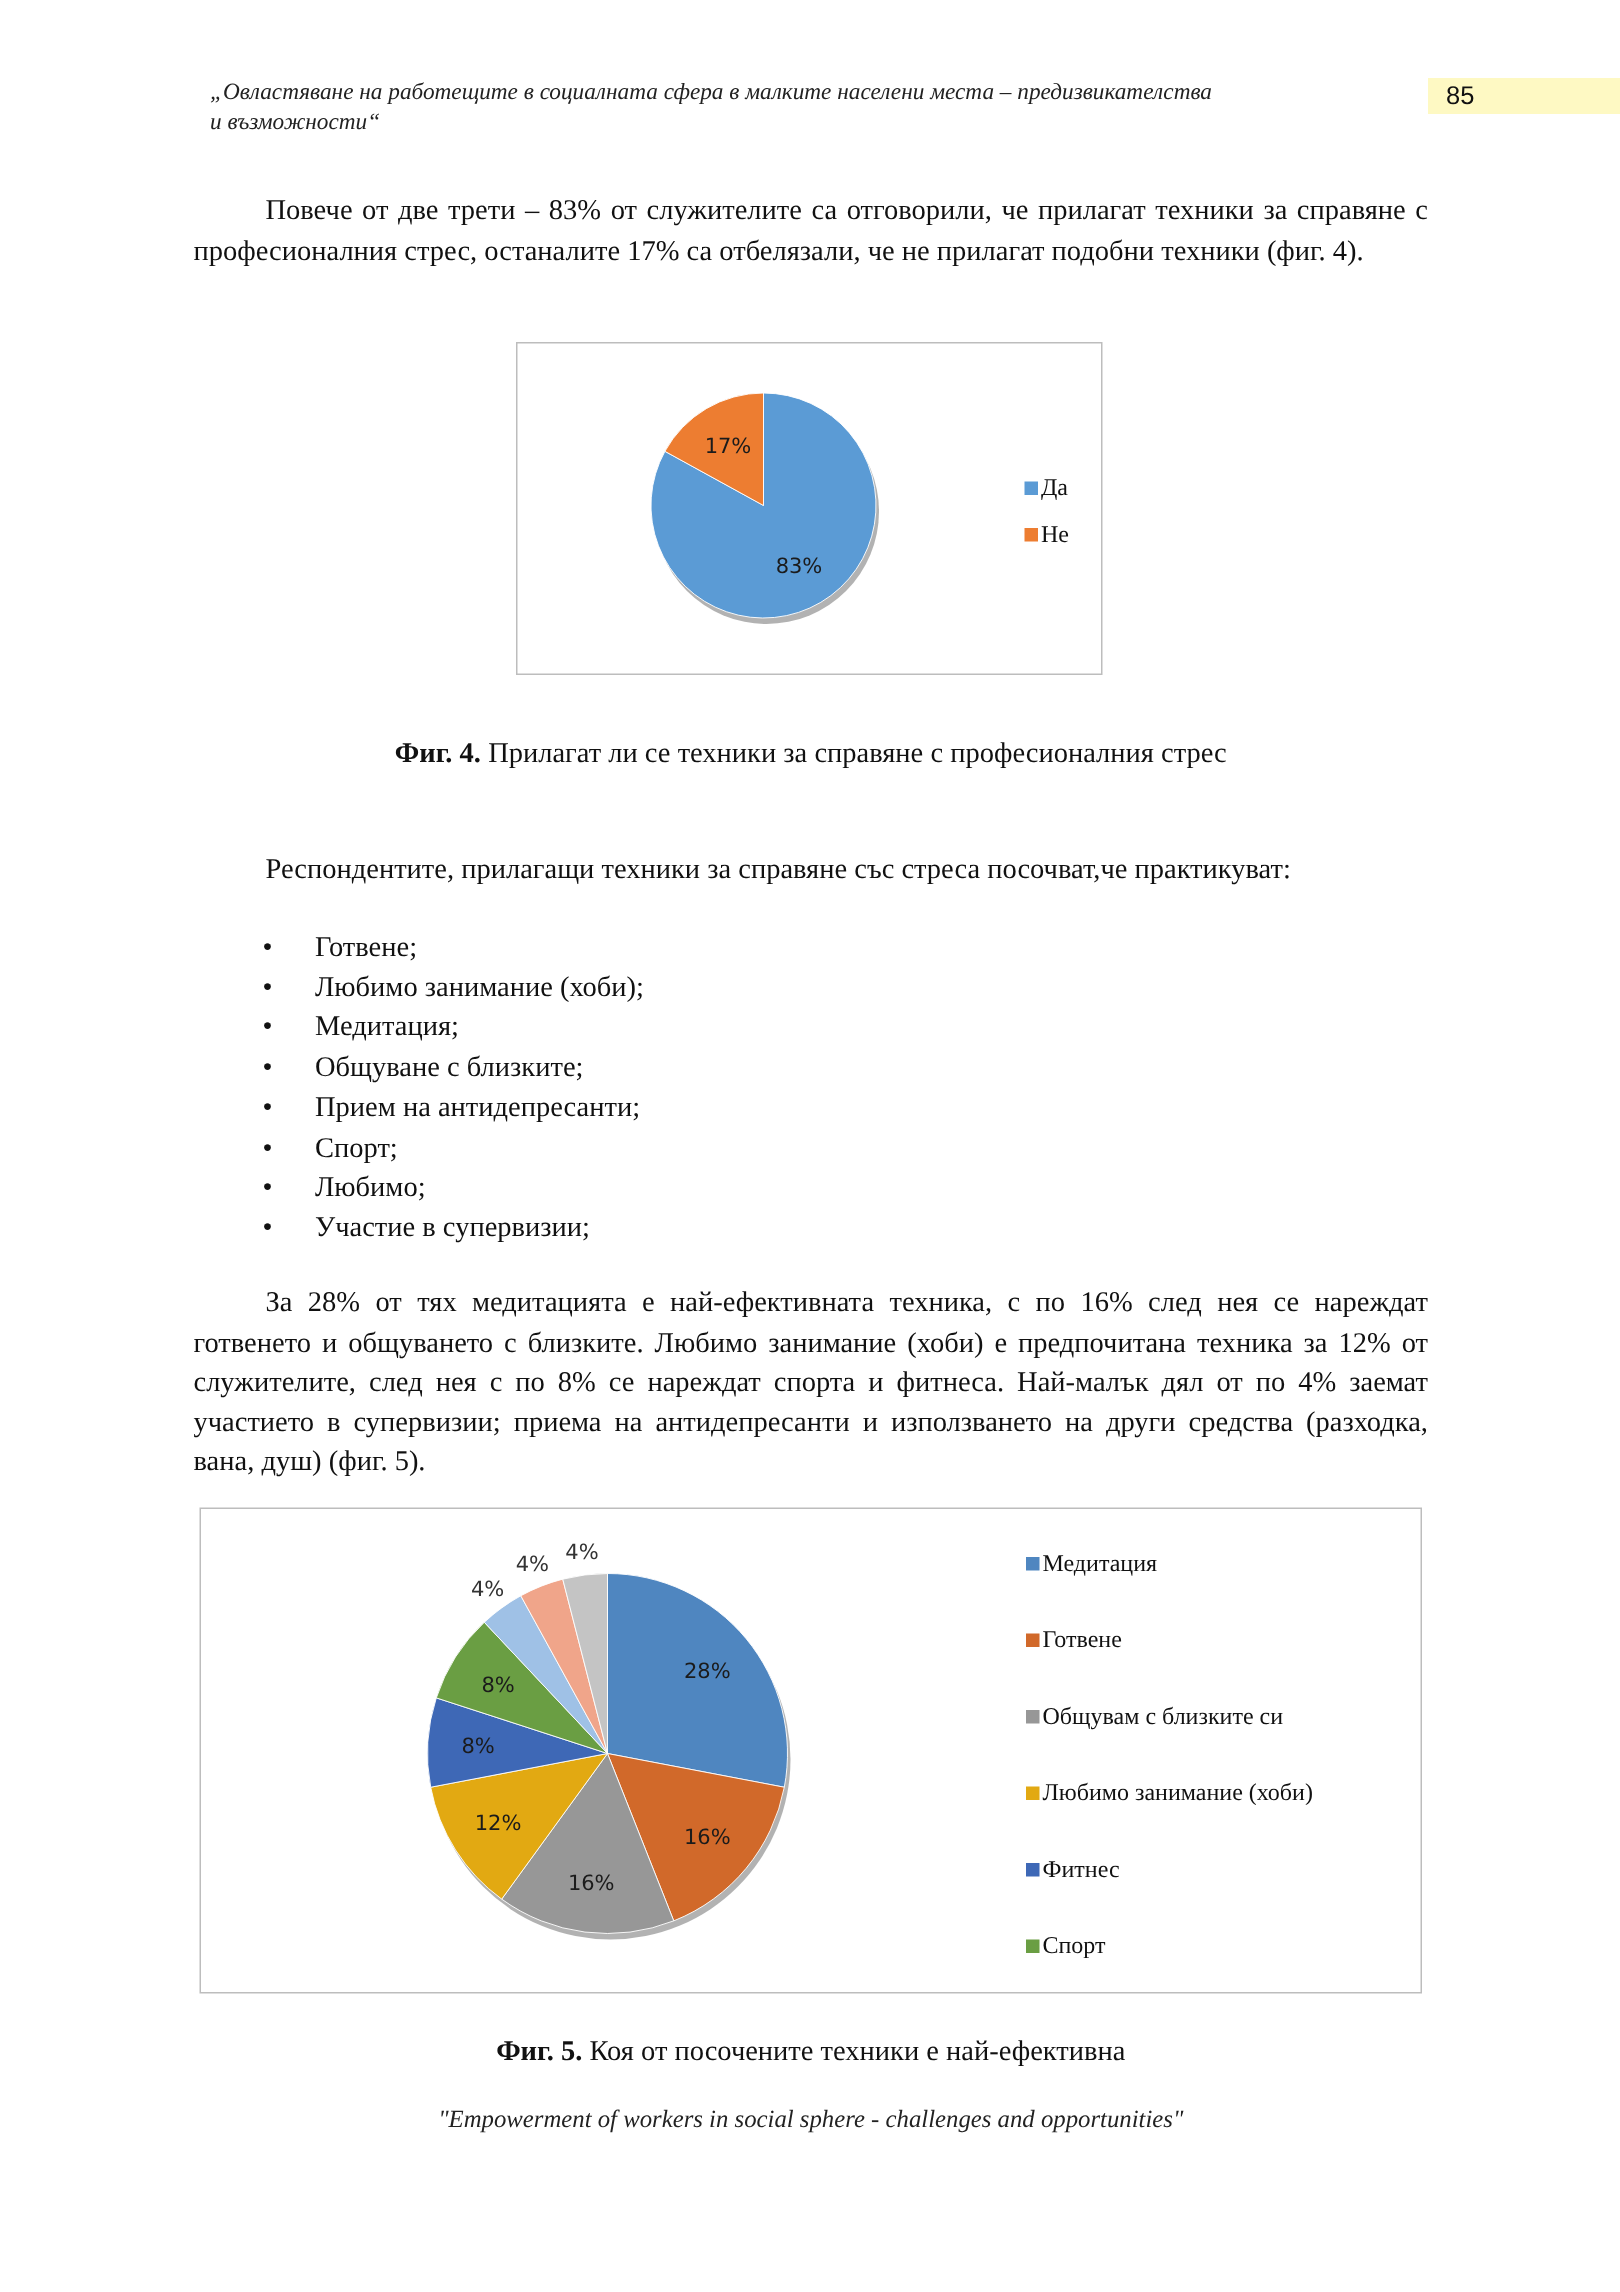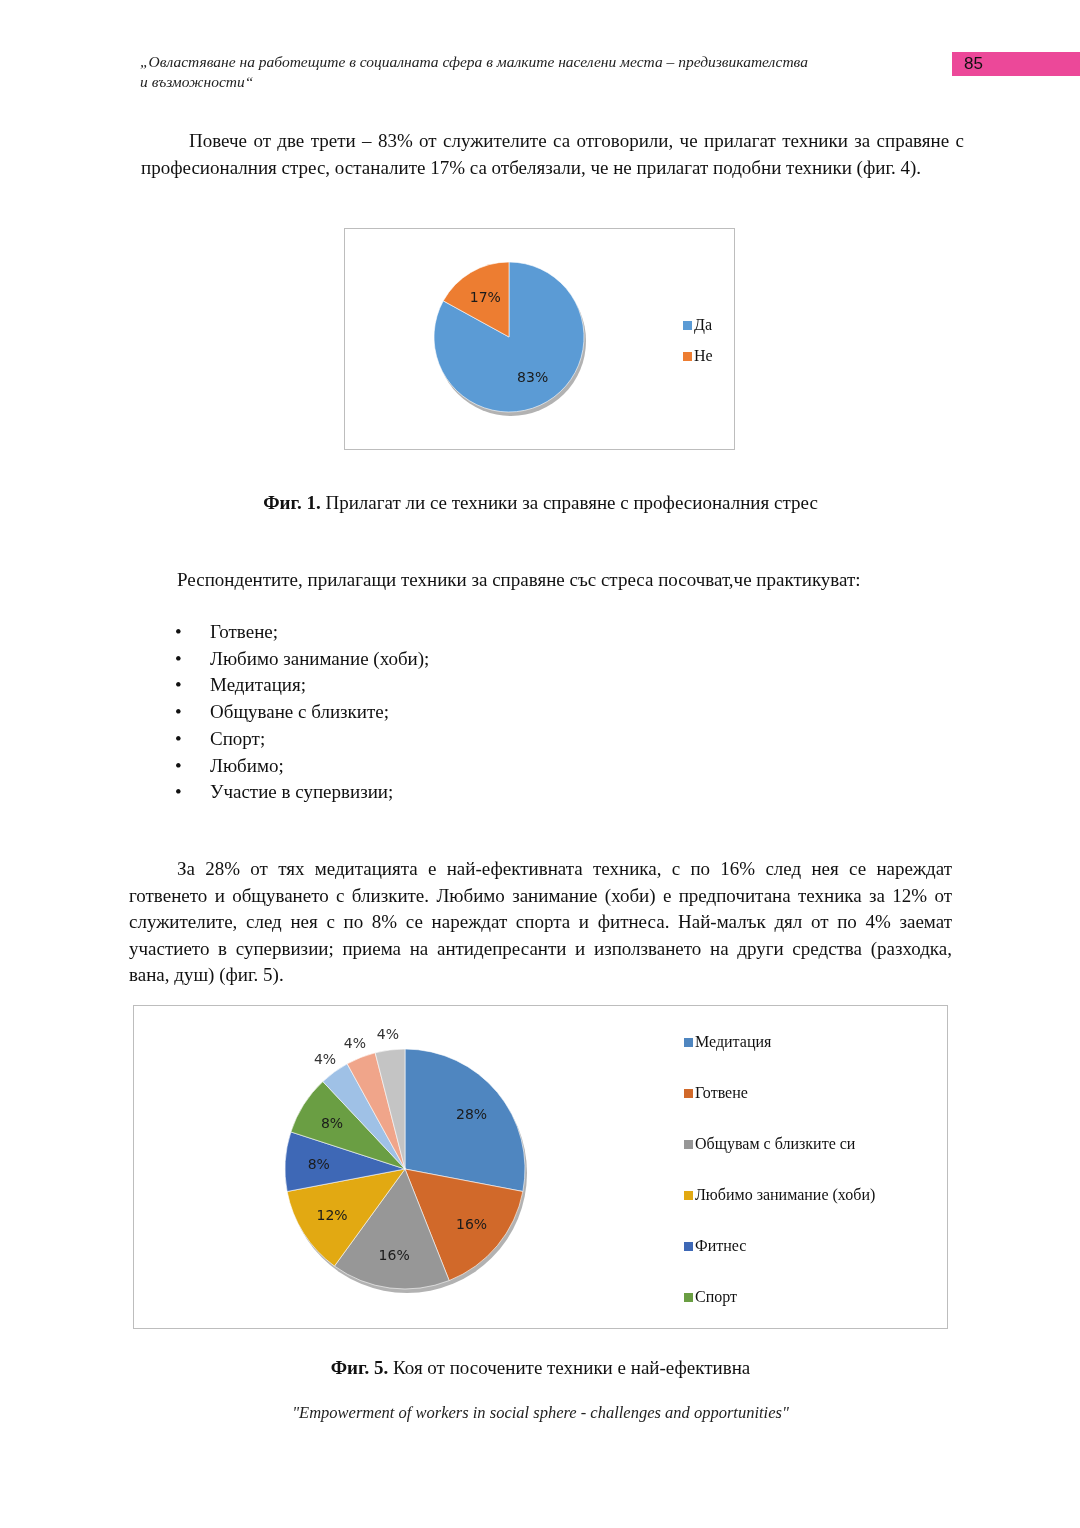--- a/index.html
+++ b/index.html
@@ -4,21 +4,21 @@
 <style>
   html, body { margin: 0; padding: 0; background: #ffffff; }
   body { width: 1080px; height: 1528px; position: relative; overflow: hidden; color: #111; }
   .header-title {
     position: absolute; left: 140px; top: 52px; width: 800px;
     text-align: left; font-style: italic; font-size: 15.5px; line-height: 20px;
     font-family: "Liberation Serif", serif; color: #222;
   }
   .page-badge {
     position: absolute; left: 952px; top: 52px; width: 128px; height: 24px;
-    background: #ec4899; font-family: "Liberation Sans", sans-serif; font-size: 17px;
+    background: #fef9c3; font-family: "Liberation Sans", sans-serif; font-size: 17px;
     line-height: 24px; padding-left: 12px; box-sizing: border-box; color: #111;
   }
   .para {
     position: absolute; left: 129px; width: 823px; font-size: 19px; line-height: 26.5px;
     text-align: justify; font-family: "Liberation Serif", serif;
   }
   .indent { text-indent: 48px; }
   .fig-box { position: absolute; border: 1px solid #bdbdbd; background: #fff; }
   .caption {
     position: absolute; left: 129px; width: 823px; text-align: center;
@@ -40,47 +40,48 @@
 <body>
 
 <div>
   <div class="header-title">
     <div>„Овластяване на работещите в социалната сфера в малките населени места – предизвикателства</div>
     <div>и възможности“</div>
   </div>
   <div class="page-badge">85</div>
 </div>
 
-<p class="para indent" style="top:115px;margin:13px 0 0 12px;">Повече от две трети – 83% от служителите са отговорили, че прилагат техники за справяне с професионалния стрес, останалите 17%  са отбелязали, че не прилагат подобни техники (фиг. 4).</p>
+<p class="para indent" style="top:115px;margin:13px 0 0 0;">Повече от две трети – 83% от служителите са отговорили, че прилагат техники за справяне с професионалния стрес, останалите 17%  са отбелязали, че не прилагат подобни техники (фиг. 4).</p>
 
 <div class="fig-box" style="left:344px;top:228px;width:389px;height:220px;">
   <svg id="chart1" width="389" height="220">
       <ellipse cx="166" cy="112" rx="75" ry="75" fill="#555" opacity="0.45"></ellipse>
       <path d="M164,108 L164,33 A75,75 0 1 1 98.27699899671022,71.86847444237137 Z" fill="#5b9bd5" stroke="#fff" stroke-width="0.6"></path>
       <text x="187.67042583239228" y="153.02450425568338" text-anchor="middle" font-size="14" fill="#1b1b1b">83%</text>
       <path d="M164,108 L98.27699899671022,71.86847444237137 A75,75 0 0 1 164,33 Z" fill="#ed7d31" stroke="#fff" stroke-width="0.6"></path>
       <text x="140.32957416760772" y="72.97549574431665" text-anchor="middle" font-size="14" fill="#1b1b1b">17%</text>
       <rect x="338" y="92" width="9" height="9" fill="#5b9bd5"></rect>
       <text x="349" y="101" font-size="16" fill="#111" class="legend-text">Да</text>
       <rect x="338" y="123" width="9" height="9" fill="#ed7d31"></rect>
       <text x="349" y="132" font-size="16" fill="#111" class="legend-text">Не</text>
     </svg>
 </div>
 
 <div class="caption" style="top:492px;">
-  <b>Фиг. 1.</b><span> Прилагат ли се техники за справяне с професионалния стрес</span>
+  <b>Фиг. 4.</b><span> Прилагат ли се техники за справяне с професионалния стрес</span>
 </div>
 
 <p class="para indent" style="top:554px;margin:13px 0 4px 0;">Респондентите, прилагащи техники за справяне със стреса посочват,че практикуват:</p>
 
 <ul class="bullets">
   <li>Готвене;</li>
   <li>Любимо занимание (хоби);</li>
   <li>Медитация;</li>
   <li>Общуване с близките;</li>
+  <li>Прием на антидепресанти;</li>
   <li>Спорт;</li>
   <li>Любимо;</li>
   <li>Участие в супервизии;</li>
 </ul>
 
 <p class="para indent" style="top:843px;margin:13px 0 0 0;">За 28% от тях медитацията е най-ефективната техника, с по 16% след нея се нареждат готвенето и общуването с близките. Любимо занимание (хоби) е предпочитана техника за 12% от служителите, след нея с по 8% се нареждат спорта и фитнеса. Най-малък дял от по 4% заемат участието в супервизии; приема на антидепресанти и използването на други средства (разходка, вана, душ) (фиг. 5).</p>
 
 <div class="fig-box" style="left:133px;top:1005px;width:813px;height:322px;">
   <svg id="chart2" width="813" height="322">
       <ellipse cx="273" cy="167" rx="120" ry="120" fill="#555" opacity="0.45"></ellipse>

